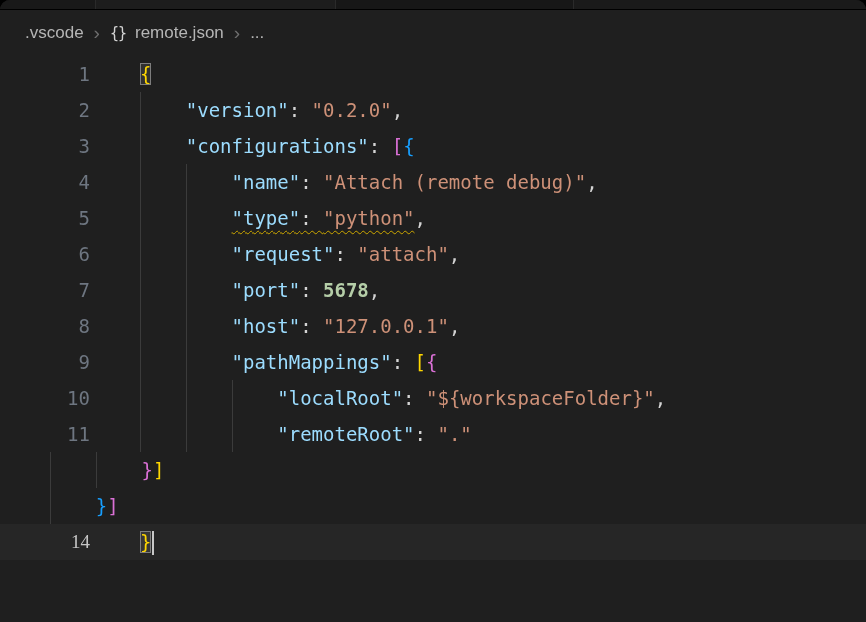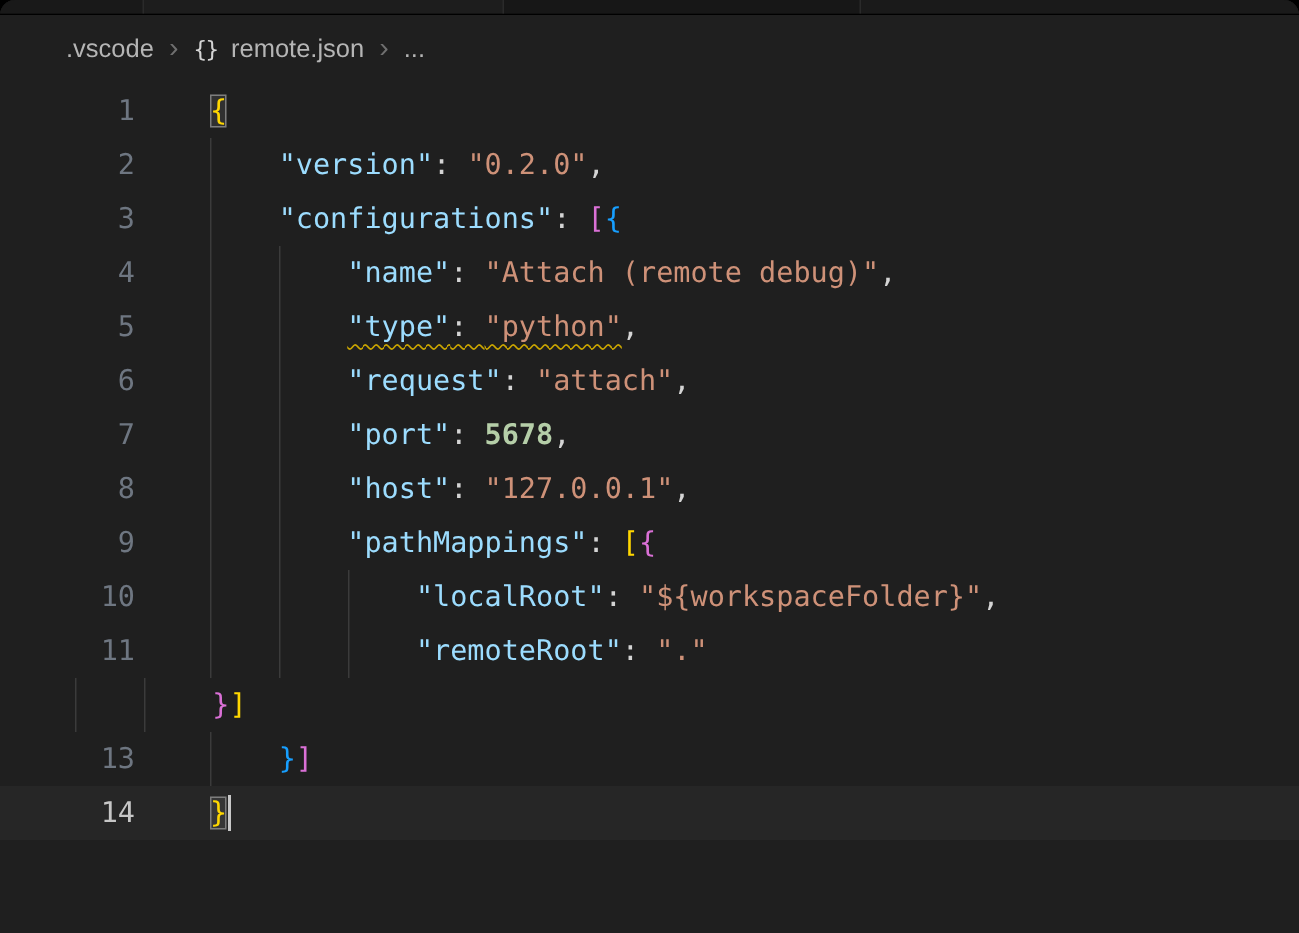--- a/index.html
+++ b/index.html
@@ -22,21 +22,21 @@
   }
   .titlebar .tabseg { height:100%; border-right:1px solid #2a2a2a; }
   .tabseg.s1 { width:96px; background:#191919; }
   .tabseg.s2 { width:240px; background:#1d1d1d; }
   .tabseg.s3 { width:238px; background:#171717; }
   .tabseg.s4 { flex:1; background:#1a1a1a; border-right:none; }
 
   .breadcrumb {
     height:46px;
     display:flex; align-items:center;
-    padding-left:44px;
+    padding-left:25px;
     gap:9px;
     font-family:"Liberation Sans", sans-serif;
     font-size:17px;
     color:#b5b5b5;
   }
   .breadcrumb .crumb { cursor:pointer; }
   .breadcrumb .sep { color:#6f6f6f; font-size:19px; padding:0 1px; }
   .breadcrumb .bicon {
     font-family:"DejaVu Sans Mono", monospace;
     color:#d4d4d4; font-size:15px; letter-spacing:-1px;
@@ -47,21 +47,21 @@
     display:flex; height:36px; line-height:36px;
     font-size:19px; white-space:pre;
   }
   .line.active { background:rgba(255,255,255,0.03); }
   .ln {
     width:90px; flex:none;
     text-align:right;
     color:var(--ln,#6e7681);
     user-select:none;
   }
-  .line.active .ln { color:var(--ln-active,#cccccc); }
+  .line.active .ln { color:var(--ln-active,#cccccc);font-family:Liberation Serif, serif; }
   .codetext { position:relative; margin-left:50px; white-space:pre; }
   .guide { position:absolute; top:0; bottom:0; width:1px; background:#3b3b3b; }
   .ind { display:inline-block; height:1px; }
   .tok-k { color:var(--tok-k,#9cdcfe); }
   .tok-s { color:var(--tok-s,#ce9178); }
   .tok-p { color:var(--tok-p,#d4d4d4); }
   .tok-n { color:var(--tok-n,#b5cea8);font-weight:bold; }
   .tok-b1 { color:var(--tok-b1,#ffd700); }
   .tok-b2 { color:var(--tok-b2,#da70d6); }
   .tok-b3 { color:var(--tok-b3,#179fff); }
@@ -114,18 +114,18 @@
         <div class="line"><div class="ln">3</div><div class="codetext"><span class="guide" style="left: 0ch; background: rgb(59, 59, 59);"></span><span class="ind" style="width: 4ch;"></span><span class="tok tok-k">"configurations"</span><span class="tok tok-p">: </span><span class="tok tok-b2">[</span><span class="tok tok-b3">{</span></div></div>
         <div class="line"><div class="ln">4</div><div class="codetext"><span class="guide" style="left: 0ch; background: rgb(59, 59, 59);"></span><span class="guide" style="left: 4ch; background: rgb(59, 59, 59);"></span><span class="ind" style="width: 8ch;"></span><span class="tok tok-k">"name"</span><span class="tok tok-p">: </span><span class="tok tok-s">"Attach (remote debug)"</span><span class="tok tok-p">,</span></div></div>
         <div class="line"><div class="ln">5</div><div class="codetext"><span class="guide" style="left: 0ch; background: rgb(59, 59, 59);"></span><span class="guide" style="left: 4ch; background: rgb(59, 59, 59);"></span><span class="ind" style="width: 8ch;"></span><span class="tok tok-k squiggle">"type"</span><span class="tok tok-p squiggle">: </span><span class="tok tok-s squiggle">"python"</span><span class="tok tok-p">,</span></div></div>
         <div class="line"><div class="ln">6</div><div class="codetext"><span class="guide" style="left: 0ch; background: rgb(59, 59, 59);"></span><span class="guide" style="left: 4ch; background: rgb(59, 59, 59);"></span><span class="ind" style="width: 8ch;"></span><span class="tok tok-k">"request"</span><span class="tok tok-p">: </span><span class="tok tok-s">"attach"</span><span class="tok tok-p">,</span></div></div>
         <div class="line"><div class="ln">7</div><div class="codetext"><span class="guide" style="left: 0ch; background: rgb(59, 59, 59);"></span><span class="guide" style="left: 4ch; background: rgb(59, 59, 59);"></span><span class="ind" style="width: 8ch;"></span><span class="tok tok-k">"port"</span><span class="tok tok-p">: </span><span class="tok tok-n">5678</span><span class="tok tok-p">,</span></div></div>
         <div class="line"><div class="ln">8</div><div class="codetext"><span class="guide" style="left: 0ch; background: rgb(59, 59, 59);"></span><span class="guide" style="left: 4ch; background: rgb(59, 59, 59);"></span><span class="ind" style="width: 8ch;"></span><span class="tok tok-k">"host"</span><span class="tok tok-p">: </span><span class="tok tok-s">"127.0.0.1"</span><span class="tok tok-p">,</span></div></div>
         <div class="line"><div class="ln">9</div><div class="codetext"><span class="guide" style="left: 0ch; background: rgb(59, 59, 59);"></span><span class="guide" style="left: 4ch; background: rgb(59, 59, 59);"></span><span class="ind" style="width: 8ch;"></span><span class="tok tok-k">"pathMappings"</span><span class="tok tok-p">: </span><span class="tok tok-b1">[</span><span class="tok tok-b2">{</span></div></div>
         <div class="line"><div class="ln">10</div><div class="codetext"><span class="guide" style="left: 0ch; background: rgb(59, 59, 59);"></span><span class="guide" style="left: 4ch; background: rgb(59, 59, 59);"></span><span class="guide" style="left: 8ch; background: rgb(59, 59, 59);"></span><span class="ind" style="width: 12ch;"></span><span class="tok tok-k">"localRoot"</span><span class="tok tok-p">: </span><span class="tok tok-s">"${workspaceFolder}"</span><span class="tok tok-p">,</span></div></div>
         <div class="line"><div class="ln">11</div><div class="codetext"><span class="guide" style="left: 0ch; background: rgb(59, 59, 59);"></span><span class="guide" style="left: 4ch; background: rgb(59, 59, 59);"></span><span class="guide" style="left: 8ch; background: rgb(59, 59, 59);"></span><span class="ind" style="width: 12ch;"></span><span class="tok tok-k">"remoteRoot"</span><span class="tok tok-p">: </span><span class="tok tok-s">"."</span></div></div>
         <div class="line"><div class="codetext"><span class="guide" style="left: 0ch; background: rgb(59, 59, 59);"></span><span class="guide" style="left: 4ch; background: rgb(59, 59, 59);"></span><span class="ind" style="width: 8ch;"></span><span class="tok tok-b2">}</span><span class="tok tok-b1">]</span></div></div>
-        <div class="line"><div class="ln">13</div><div class="codetext"><span class="guide" style="left: 0ch; background: rgb(59, 59, 59);"></span><span class="ind" style="width: 4ch;"></span><span class="tok tok-b3">}</span><span class="tok tok-b2">]</span></div></div>
+        <div class="line"><div class="codetext"><span class="guide" style="left: 0ch; background: rgb(59, 59, 59);"></span><span class="ind" style="width: 4ch;"></span><span class="tok tok-b3">}</span><span class="tok tok-b2">]</span></div></div>
         <div class="line active"><div class="ln">14</div><div class="codetext"><span class="tok tok-b1 match">}</span><span class="cursor"></span></div></div>
       </div>
   </div>
 
 </div>
 
 </body></html>

